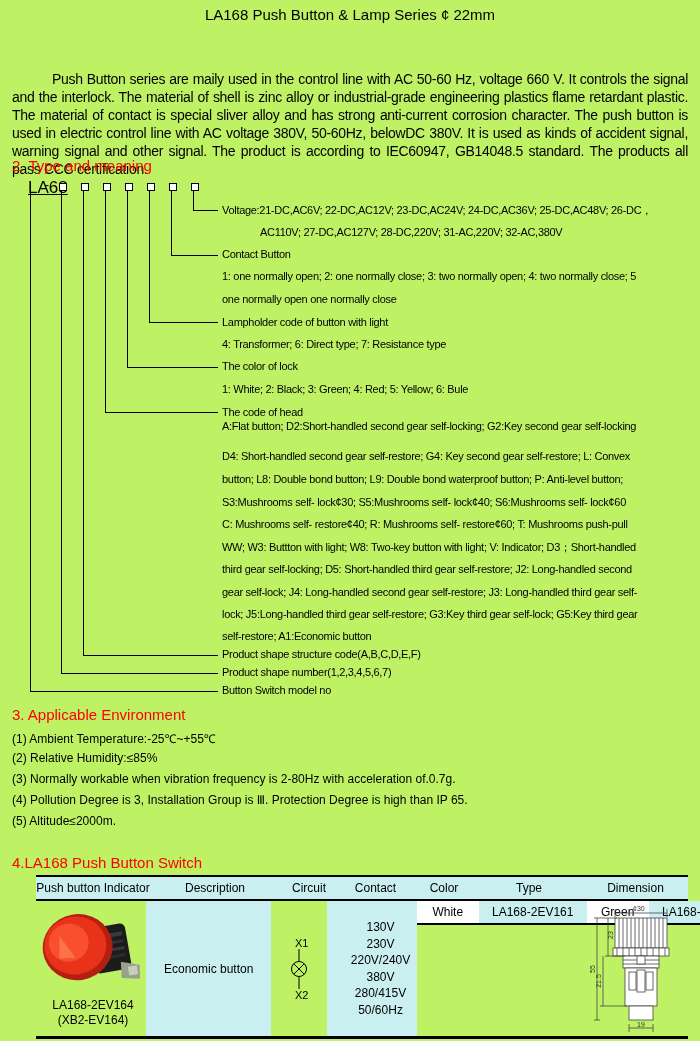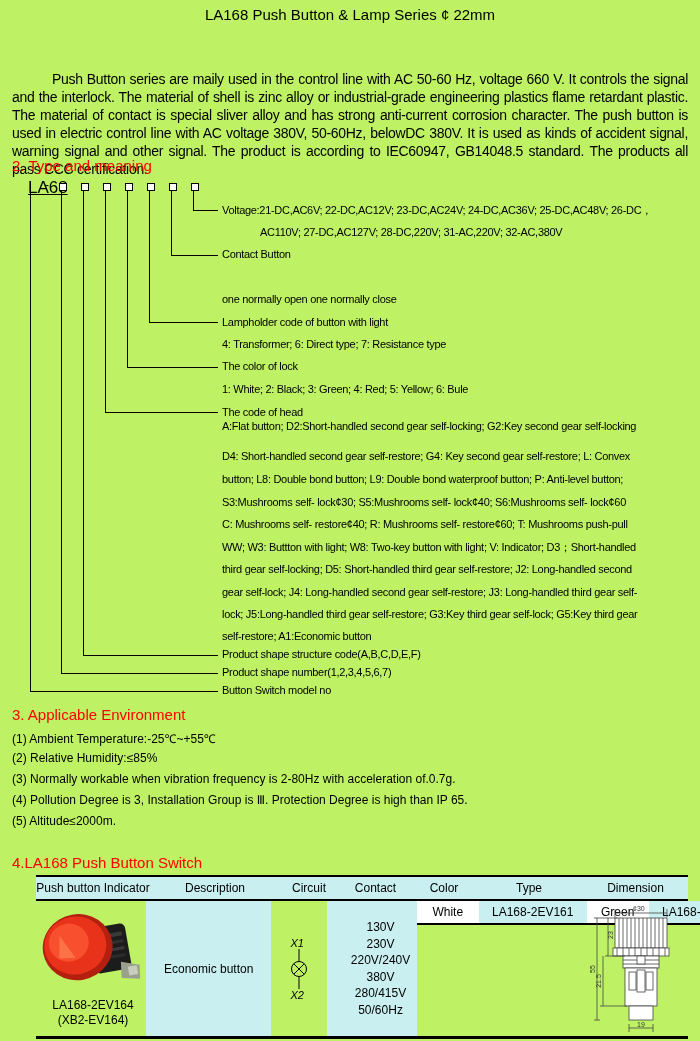--- a/index.html
+++ b/index.html
@@ -24,21 +24,21 @@
          height:22px;line-height:22px;font-size:12px;text-align:center;}
   .tbody{display:flex;height:135px;border-bottom:3px solid #000;}
   .c1{width:114px;} .c2{width:130px;} .c3{width:58px;} .c4{width:75px;}
   .c5{width:62px;} .c6{width:108px;} .c7{width:105px;}
   .cyan{background:var(--cyan,#c9eff1);}
   .cell{display:flex;align-items:center;justify-content:center;font-size:12px;}
   .ind{position:relative;display:block;}
   .ind svg{position:absolute;top:2px;left:4px;}
   .cap1{position:absolute;top:97px;left:0;width:114px;text-align:center;font-size:12px;}
   .cap2{position:absolute;top:112px;left:0;width:114px;text-align:center;font-size:12px;}
-  .circ{display:flex;flex-direction:column;align-items:flex-start;font-size:11px;line-height:12px;font-style:italic;}
+  .circ{display:flex;flex-direction:column;align-items:flex-end;font-size:11px;line-height:12px;}
   .contact{display:flex;flex-direction:column;justify-content:center;align-items:center;
            font-size:12px;line-height:16.5px;text-align:center;padding-left:17px;}
   .ct56{display:flex;width:170px;}
   .row56{display:flex;height:21.5px;border-bottom:2px solid #000;}
   .row56 .cc{width:62px;background:#fff;display:flex;align-items:center;justify-content:center;font-size:12px;}
   .row56 .tc{width:108px;display:flex;align-items:center;justify-content:center;font-size:12px;}
   .fill56{display:flex;flex:1;}
   .fill56 .cc{width:62px;background:#fff;}
   .fill56 .tc{width:108px;}
   svg text{font-family:"Liberation Sans",sans-serif;}
@@ -80,20 +80,21 @@
     <i class="hl" style="left:149px;top:146px;width:69px"></i>
     <i class="hl" style="left:127px;top:191px;width:91px"></i>
     <i class="hl" style="left:105px;top:236px;width:113px"></i>
     <i class="hl" style="left:83px;top:479px;width:135px"></i>
     <i class="hl" style="left:61px;top:497px;width:157px"></i>
     <i class="hl" style="left:30px;top:515px;width:188px"></i>
 
     <div class="dlabel" style="top:27px">Voltage:21-DC,AC6V; 22-DC,AC12V; 23-DC,AC24V; 24-DC,AC36V; 25-DC,AC48V; 26-DC，</div>
     <div class="dlabel" style="top:50px;left:260px">AC110V; 27-DC,AC127V; 28-DC,220V; 31-AC,220V; 32-AC,380V</div>
     <div class="dlabel" style="top:72px">Contact Button</div>
+    <div class="dlabel" style="top:94px">1: one normally open; 2: one normally close; 3: two normally open; 4: two normally close; 5</div>
     <div class="dlabel" style="top:117px">one normally open one normally close</div>
     <div class="dlabel" style="top:140px">Lampholder code of button with light</div>
     <div class="dlabel" style="top:162px">4: Transformer; 6: Direct type; 7: Resistance type</div>
     <div class="dlabel" style="top:184px">The color of lock</div>
     <div class="dlabel" style="top:207px">1: White; 2: Black; 3: Green; 4: Red; 5: Yellow; 6: Bule</div>
     <div class="dlabel" style="top:230px">The code of head</div>
     <div class="dlabel" style="top:244px">A:Flat button; D2:Short-handled second gear self-locking; G2:Key second gear self-locking</div>
     <div class="dlabel" style="top:274px">D4: Short-handled second gear self-restore;  G4: Key second gear self-restore;  L: Convex</div>
     <div class="dlabel" style="top:297px">button;  L8: Double bond button;  L9: Double bond waterproof button;   P: Anti-level button;</div>
     <div class="dlabel" style="top:320px">S3:Mushrooms self- lock¢30; S5:Mushrooms self- lock¢40; S6:Mushrooms self- lock¢60</div>

